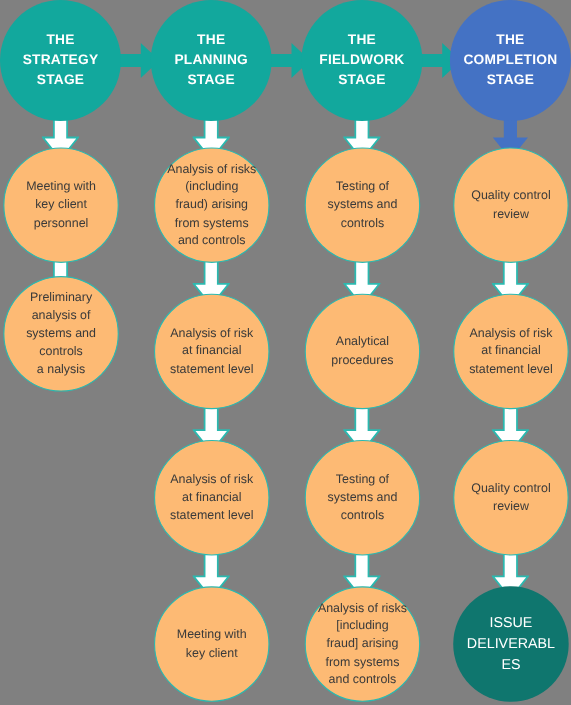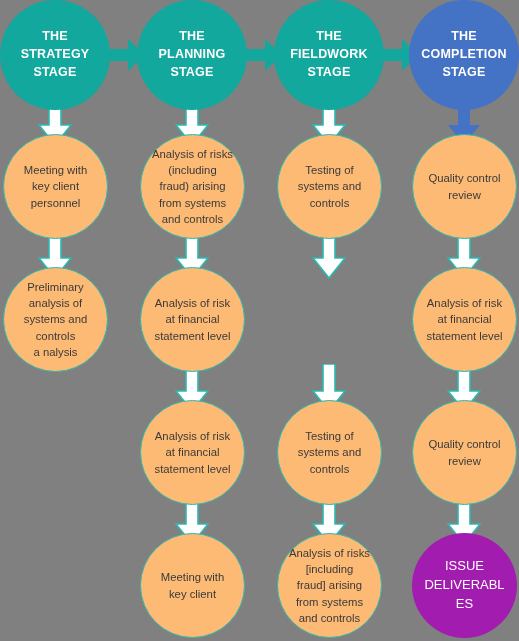--- a/index.html
+++ b/index.html
@@ -54,21 +54,21 @@
   .node.step {
     background: #fdba74;
     border: 1.4px solid #2BB9B0;
     color: #3a3a3a;
     font-size: 11.3px;
     line-height: 1.42;
   }
 
   
   .node.terminal {
-    background: #a21caf;
+    background: #0f766e;
     color: #ffffff;
     font-size: 13px;
     line-height: 1.45;
     text-align: center;
   }
 
   
   .varrow {
     position: absolute;
     z-index: 1;
@@ -109,21 +109,21 @@
   <div class="node step" style="left:3px; top:134px; width:105px; height:105px;">
     <span class="label">Meeting with
 key client
 personnel</span>
   </div>
 
   <svg class="varrow" style="left:38px; top:231px;" width="34" height="48" viewBox="0 0 34 48">
     <path d="M11,0 L23,0 L23,27 L33,27 L17,47 L1,27 L11,27 Z" fill="#ffffff" stroke="#2BB9B0" stroke-width="1.6"></path>
   </svg>
 
-  <div class="node step" style="left:3px; top:267px; width:105px; height:105px;">
+  <div class="node step" style="left:3px; top:251px; width:105px; height:105px;">
     <span class="label">Preliminary
 analysis of
 systems and
 controls
 a nalysis</span>
   </div>
 
   <div class="node stage teal" style="left:137px; top:0px; width:110px; height:110px;">
     <span class="label">THE
 PLANNING
@@ -184,20 +184,24 @@
   <div class="node step" style="left:277px; top:134px; width:105px; height:105px;">
     <span class="label">Testing of
 systems and
 controls</span>
   </div>
 
   <svg class="varrow" style="left:312px; top:231px;" width="34" height="48" viewBox="0 0 34 48">
     <path d="M11,0 L23,0 L23,27 L33,27 L17,47 L1,27 L11,27 Z" fill="#ffffff" stroke="#2BB9B0" stroke-width="1.6"></path>
   </svg>
 
+  <div class="node step" style="left:277px; top:267px; width:105px; height:105px;">
+    <span class="label">Analytical
+procedures</span>
+  </div>
 
   <svg class="varrow" style="left:312px; top:364px;" width="34" height="48" viewBox="0 0 34 48">
     <path d="M11,0 L23,0 L23,27 L33,27 L17,47 L1,27 L11,27 Z" fill="#ffffff" stroke="#2BB9B0" stroke-width="1.6"></path>
   </svg>
 
   <div class="node step" style="left:277px; top:400px; width:105px; height:105px;">
     <span class="label">Testing of
 systems and
 controls</span>
   </div>

